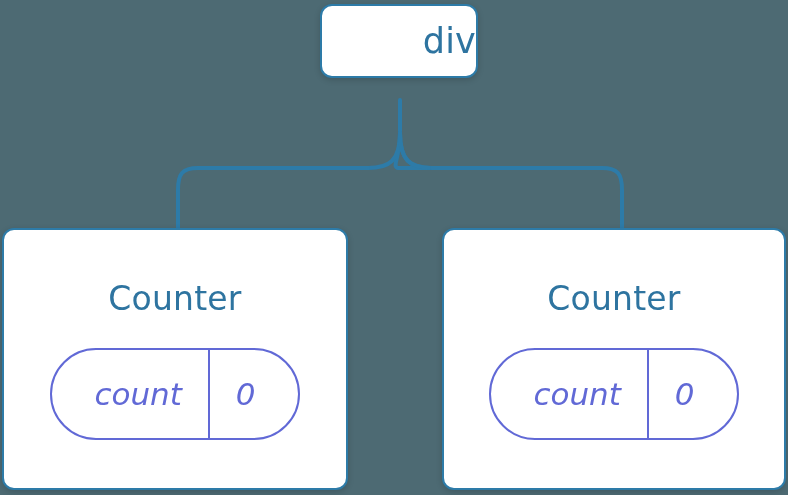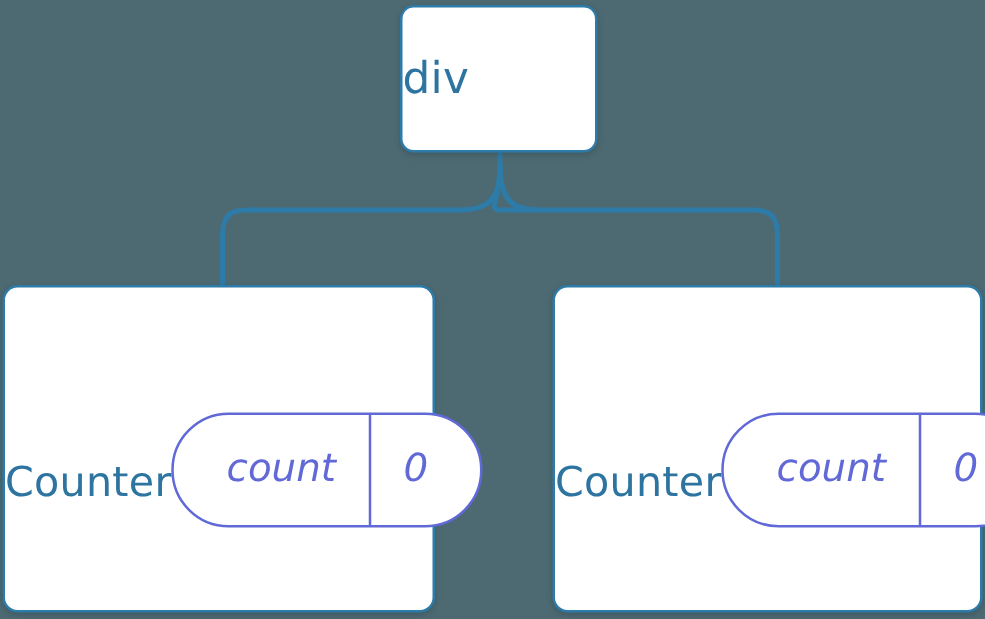--- a/index.html
+++ b/index.html
@@ -39,39 +39,38 @@
     border-radius: 12px;
     box-sizing: border-box;
     box-shadow: 0 2px 6px rgba(0, 0, 0, 0.16);
   }
 
   
   .node-root {
     left: 320px;
     top: 4px;
     width: 158px;
-    height: 118px;
+    height: 74px;
     display: flex;
     align-items: center;
-    justify-content: flex-start;
-    border-radius: 11px;
+    justify-content: flex-end;
   }
   .node-root .node-title {
     font-size: 35px;
     color: #2e74a0;
     letter-spacing: 0.2px;
     line-height: 1;
   }
 
   
   .node-child {
     top: 228px;
     height: 262px;
     display: flex;
-    flex-direction: row;
+    flex-direction: column;
     align-items: center;
   }
   .node-child.left  { left: 2px;   width: 346px; }
   .node-child.right { left: 442px; width: 344px; }
 
   .node-child .node-title {
     font-size: 33px;
     color: #2e74a0;
     letter-spacing: 0.2px;
     line-height: 1;

